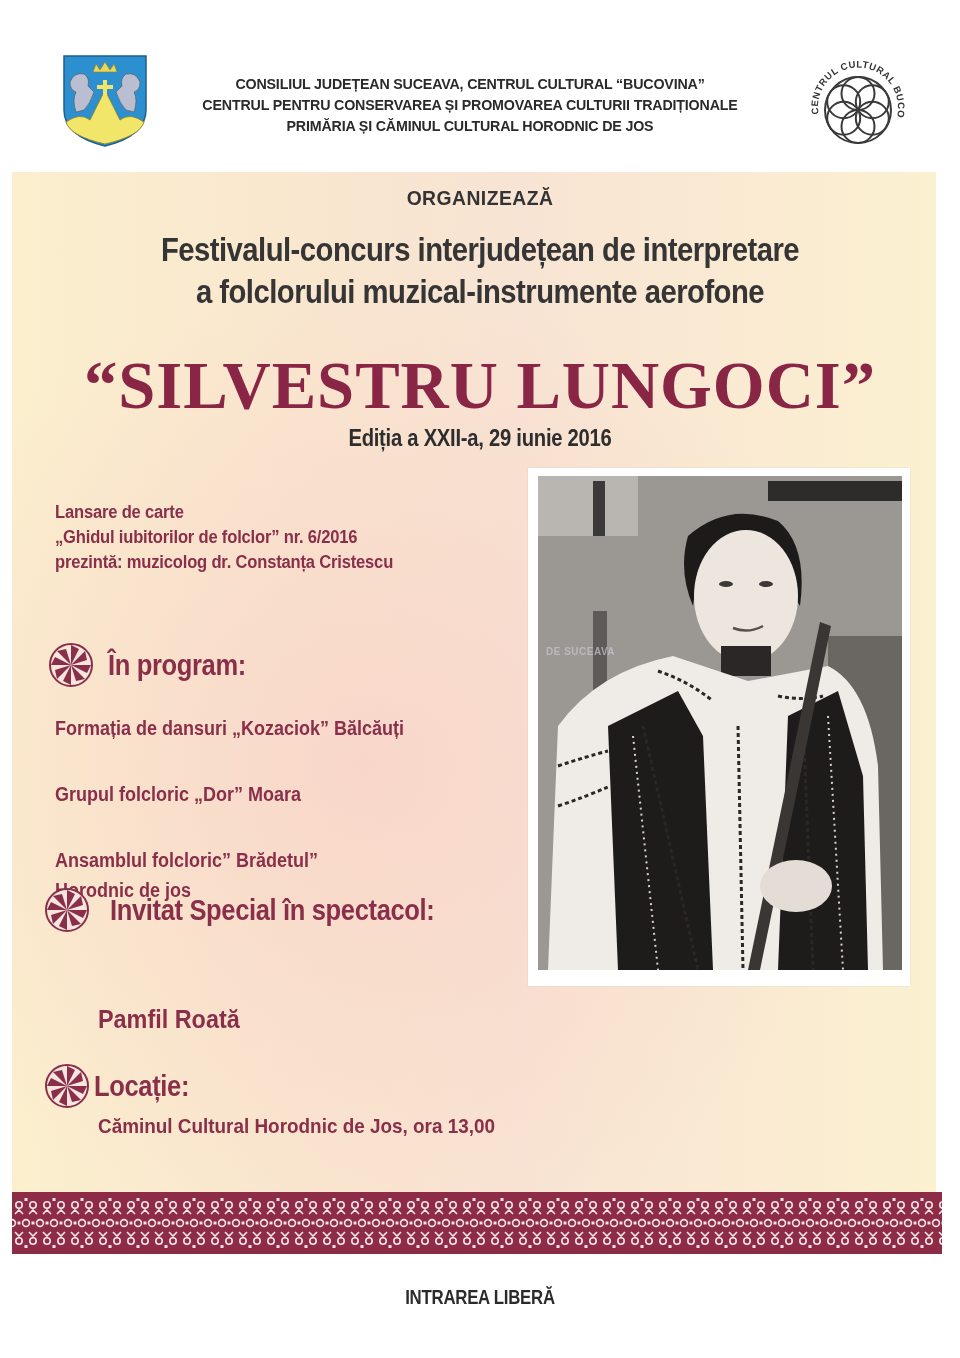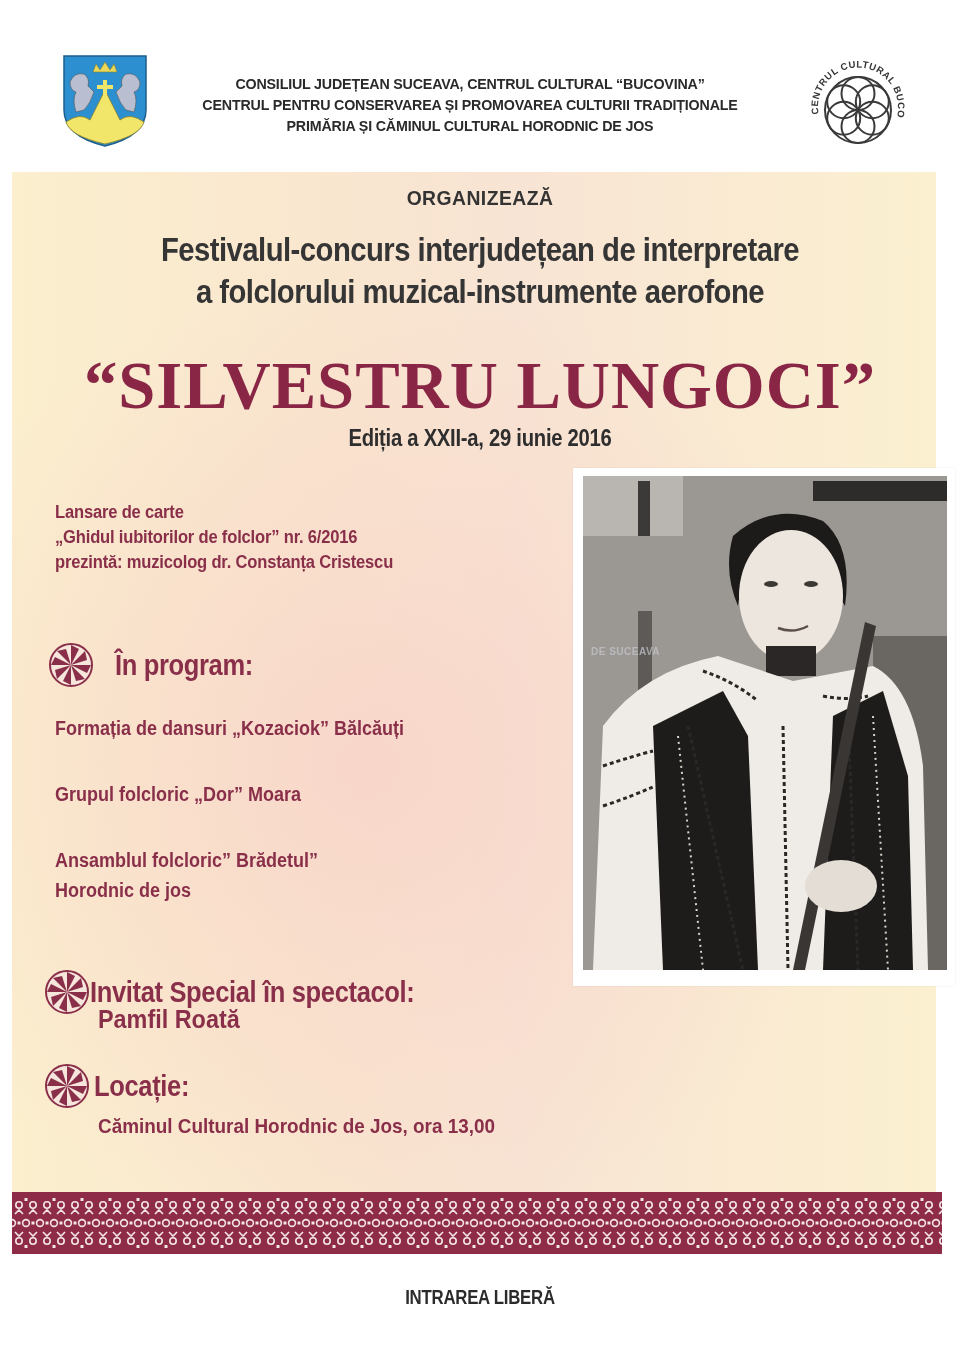--- a/index.html
+++ b/index.html
@@ -43,28 +43,28 @@
     font-weight: bold; color: #2e2e2e; font-size: 23px; letter-spacing: -0.3px;
     transform: scaleX(0.88);
   }
   .maroon { color: #8a2f4a; font-weight: bold; }
   .launch {
     position: absolute; left: 55px; top: 500px; font-size: 18px; line-height: 25px;
     letter-spacing: -0.2px; transform: scaleX(0.92); transform-origin: left top;
   }
   .launch div { white-space: nowrap; }
   .section-head {
-    position: absolute; display: flex; align-items: center; gap: 7px;
+    position: absolute; display: flex; align-items: center; gap: 0;
   }
   .rosette { width: 46px; height: 46px; flex: 0 0 46px; }
   .section-label { font-size: 29px; letter-spacing: -0.4px; white-space: nowrap; transform: scaleX(0.88); transform-origin: left center; }
   .item { position: absolute; left: 55px; font-size: 20px; line-height: 28px; white-space: nowrap; transform: scaleX(0.9); transform-origin: left top; }
   .photo-frame {
     position: absolute; left: 528px; top: 468px; width: 382px; height: 518px;
-    background: #ffffff; box-shadow: 0 0 2px rgba(0,0,0,0.08); margin-left: 45px;
+    background: #ffffff; box-shadow: 0 0 2px rgba(0,0,0,0.08);
   }
   .photo {
     position: absolute; left: 10px; top: 8px; width: 364px; height: 494px; overflow: hidden;
     background: linear-gradient(180deg, #8a8580 0%, #a29d98 40%, #6e6a66 100%);
   }
   .watermark {
     position: absolute; left: 8px; top: 170px; font-size: 10px; font-weight: bold;
     color: rgba(200,200,210,0.7); letter-spacing: 0.5px;
   }
   .border-band {
@@ -149,21 +149,21 @@
     </g>
   </svg>
   <span class="section-label" style="margin-left:14px;">În program:</span>
 </div>
 
 <div class="item maroon" style="top:714px;">Formația de dansuri „Kozaciok” Bălcăuți</div>
 <div class="item maroon" style="top:780px;">Grupul folcloric „Dor” Moara</div>
 <div class="item maroon" style="top:846px;">Ansamblul folcloric” Brădetul”</div>
 <div class="item maroon" style="top:876px;">Horodnic de jos</div>
 
-<div class="section-head maroon" style="left:44px; top:969px; gap:0;">
+<div class="section-head maroon" style="left:44px; top:887px; gap:20px;">
   <svg class="rosette" viewBox="0 0 46 46">
     <circle cx="23" cy="23" r="21" fill="#f6e6dc" stroke="#8a2f4a" stroke-width="2"></circle>
     <g fill="#8a2f4a">
       <path d="M23 23 L23 3 L31 7 Z"></path>
       <path d="M23 23 L37 9 L39 18 Z"></path>
       <path d="M23 23 L43 23 L39 31 Z"></path>
       <path d="M23 23 L37 37 L28 39 Z"></path>
       <path d="M23 23 L23 43 L15 39 Z"></path>
       <path d="M23 23 L9 37 L7 28 Z"></path>
       <path d="M23 23 L3 23 L7 15 Z"></path>

